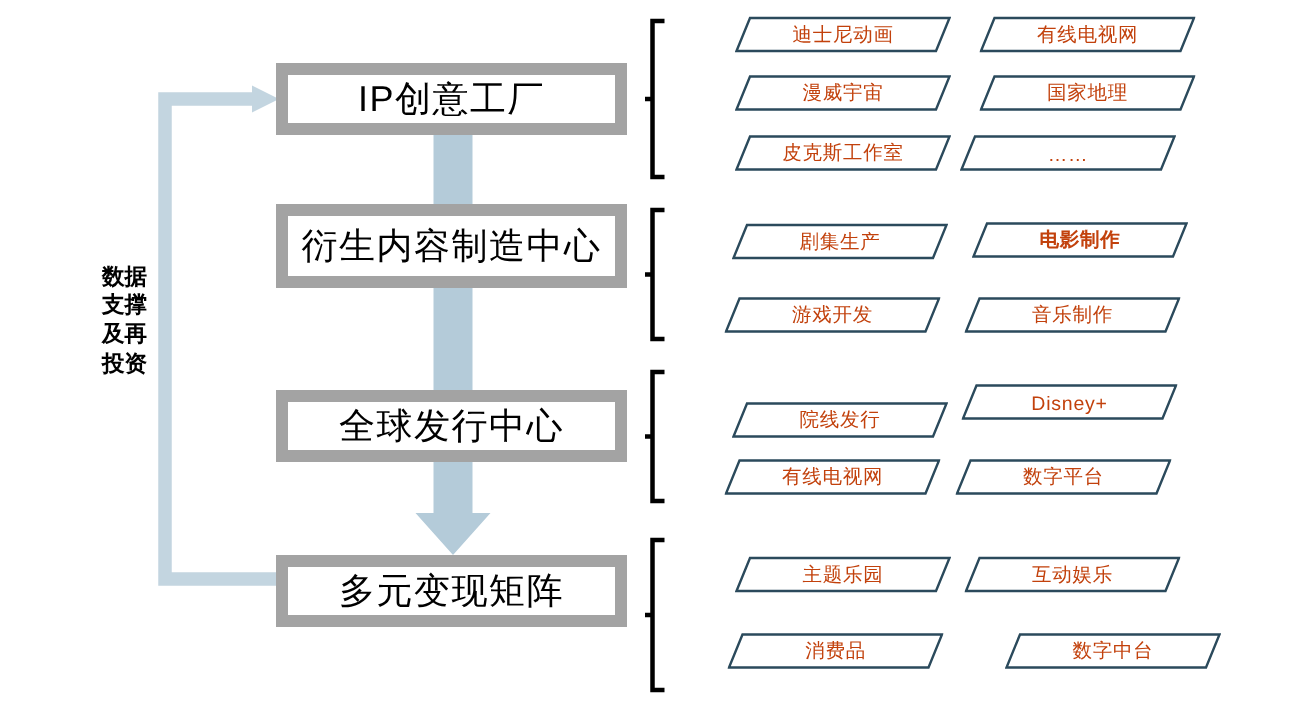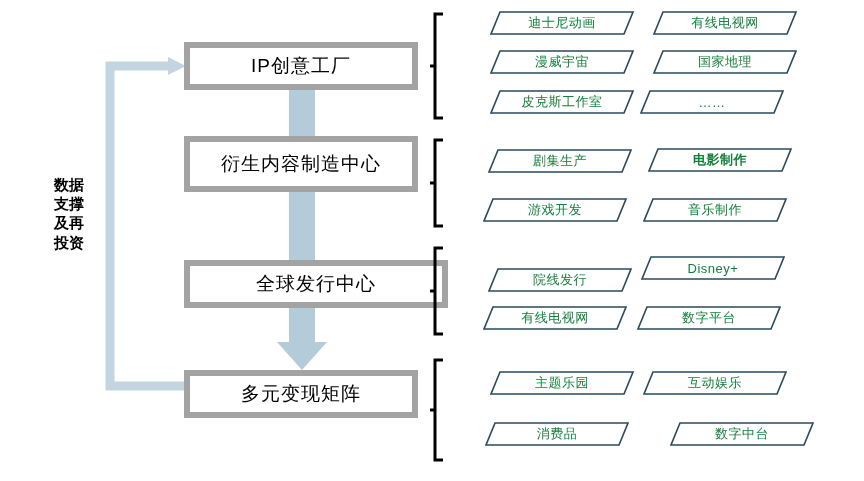--- a/index.html
+++ b/index.html
@@ -23,37 +23,37 @@
     left: 0;
     top: 0;
     width: 864px;
     height: 481px;
     pointer-events: none;
   }
   
   .stage-box {
     position: absolute;
     box-sizing: border-box;
-    border: 6px solid #a3a3a3;
+    border: 8px solid #a3a3a3;
     background: #ffffff;
     display: flex;
     align-items: center;
     justify-content: center;
     color: #000000;
-    font-size: 19px;
+    font-size: 24px;
     letter-spacing: 1px;
     white-space: nowrap;
   }
   
   .side-label {
     position: absolute;
     left: 40px;
     top: 175px;
     width: 58px;
-    text-align: center;
+    text-align: right;
     font-size: 15px;
     font-weight: bold;
     line-height: 1.28;
     color: #000000;
     letter-spacing: 0px;
   }
   .side-label div { white-space: nowrap; }
 
   
   .bracket {
@@ -67,21 +67,21 @@
   .chip .chip-label {
     position: absolute;
     left: 0;
     top: 0;
     width: 100%;
     height: 100%;
     display: flex;
     align-items: center;
     justify-content: center;
     font-size: 13px;
-    color: #15803d;
+    color: #c2410c;
     white-space: nowrap;
     letter-spacing: 0.5px;
   }
 </style>
 </head>
 <body>
 
 <div id="canvas">
 
   <svg class="loop-svg" viewBox="0 0 864 481" width="864" height="481">
@@ -100,21 +100,21 @@
     <div>数据</div>
     <div>支撑</div>
     <div>及再</div>
     <div>投资</div>
   </div>
 
   <div class="stage-box" style="left:184px; top:42px; width:234px; height:48px;">IP创意工厂</div>
 
   <div class="stage-box" style="left:184px; top:136px; width:234px; height:56px;">衍生内容制造中心</div>
 
-  <div class="stage-box" style="left:184px; top:260px; width:264px; height:48px;">全球发行中心</div>
+  <div class="stage-box" style="left:184px; top:260px; width:234px; height:48px;">全球发行中心</div>
 
   <div class="stage-box" style="left:184px; top:370px; width:234px; height:48px;">多元变现矩阵</div>
 
   <svg class="bracket" style="left:430px; top:12px;" width="18" height="108">
     <path d="M13,2 L5,2 L5,106 L13,106" fill="none" stroke="#000000" stroke-width="3"></path>
     <path d="M5,54 L0,54" fill="none" stroke="#000000" stroke-width="3"></path>
   </svg>
 
   <svg class="bracket" style="left:430px; top:138px;" width="18" height="90">
     <path d="M13,2 L5,2 L5,88 L13,88" fill="none" stroke="#000000" stroke-width="3"></path>

